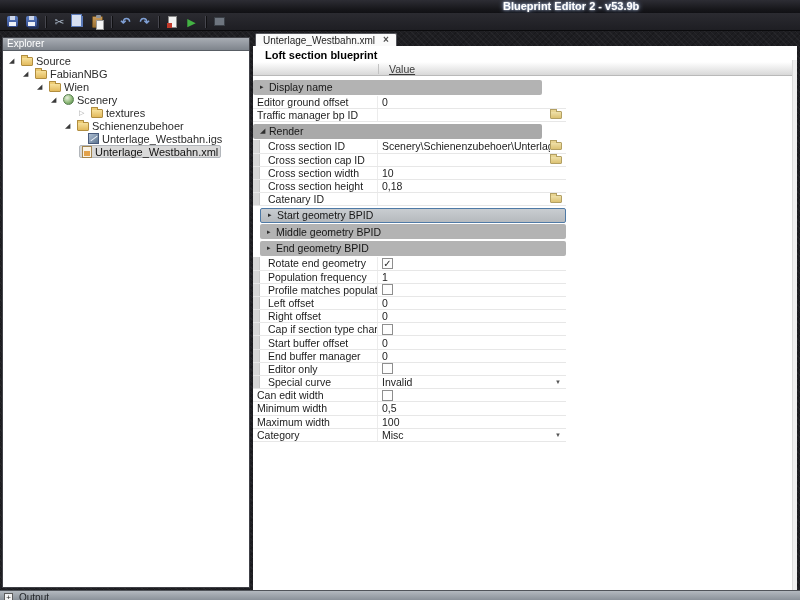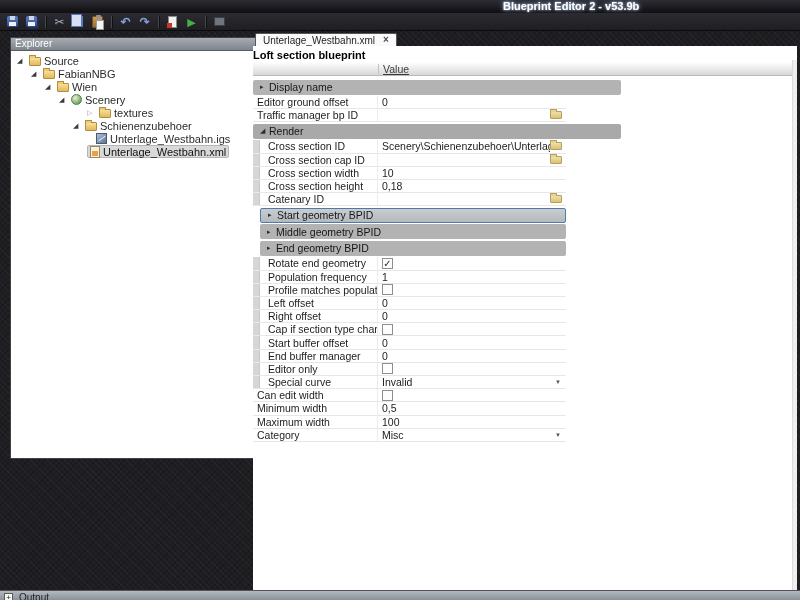--- a/index.html
+++ b/index.html
@@ -43,21 +43,21 @@
   .ic-copy::before { content:""; position:absolute; left:-4px; top:-3px; width:9px; height:11px;
     background:#d7e0f2; border:1px solid #5a79b8; }
   .ic-paste { width:11px; height:12px; background:linear-gradient(#c89a5a,#9a7134); border:1px solid #6f5124; border-radius:1px; }
   .ic-paste::before { content:""; position:absolute; left:3px; top:-2px; width:5px; height:3px; background:#8f949c; border-radius:1px; }
   .ic-paste::after  { content:""; position:absolute; left:3px; top:3px; width:6px; height:8px; background:#f4f4f4; border:1px solid #999; }
   .ic-export { width:9px; height:12px; background:#f2f2f2; border:1px solid #8a8a8a; }
   .ic-export::after { content:""; position:absolute; left:-2px; bottom:-1px; width:5px; height:5px; background:#c0392b; }
   .ic-window { width:11px; height:9px; background:#6e757f; border:1px solid #3a3f46; }
 
   
-  .explorer { position:absolute; left:10px; top:37px; width:248px; height:422px;
+  .explorer { position:absolute; left:2px; top:37px; width:248px; height:551px;
     background:#ffffff; border:1px solid #404147; }
   .explorer-header { height:13px; line-height:12px; padding-left:4px;
     background:linear-gradient(#a8adb4,#7e848c); color:#ffffff; font-size:10px;
     border-bottom:1px solid #585d64; }
   .tree { padding-top:3px; }
   .tree-row { height:13px; display:flex; align-items:center; font-size:11px; color:#2b2b2b; white-space:nowrap; }
   .tw-arrow { width:10px; flex:0 0 10px; text-align:left; font-size:7px; line-height:13px; }
   .tw-arrow.exp { color:#3a3a3a; }
   .tw-arrow.col { color:#9a9a9a; }
   .node { display:flex; align-items:center; height:13px; padding:0 2px; }
@@ -75,25 +75,25 @@
   .ic-xml::before { content:""; position:absolute; left:1px; top:4px; width:6px; height:5px; background:#e3a24b; }
 
   
   .editor { position:absolute; left:253px; top:32px; width:544px; height:558px; }
   .tabstrip { position:absolute; left:0; top:0; width:100%; height:14px; }
   .tab { position:absolute; left:2px; bottom:0; height:13px; display:flex; align-items:center;
     background:#fafafa; border:1px solid #55565c; border-bottom:none; border-radius:2px 2px 0 0;
     padding:0 7px; font-size:10px; color:#1f1f1f; }
   .tab-close { margin-left:8px; font-size:10px; line-height:10px; color:#4c4c4c; font-weight:bold; }
   .editor-body { position:absolute; left:0; top:14px; width:100%; height:544px; background:#ffffff; overflow:hidden; }
-  .subtitle { height:16px; padding:3px 0 0 0; font-size:11px; font-weight:bold; color:#000; }
+  .subtitle { height:16px; padding:3px 0 0 12px; font-size:11px; font-weight:bold; color:#000; }
   .grid-header { position:relative; height:14px; background:linear-gradient(#ffffff,#d8d8d8);
     border-bottom:1px solid #b9b9b9; font-size:10.5px; color:#3a3a3a; }
   .grid-header .h-name { position:absolute; left:4px; top:16px; }
-  .grid-header .h-value { position:absolute; left:130px; top:1px;text-decoration:underline; }
+  .grid-header .h-value { position:absolute; left:136px; top:1px;text-decoration:underline; }
   .grid-header .h-sep { position:absolute; left:125px; top:2px; width:1px; height:10px; background:#c2c2c2; }
   .scrollbar { position:absolute; right:0; top:14px; bottom:0; width:5px;
     background:#efefef; border-left:1px solid #dcdcdc; }
 
   .grid { position:absolute; left:0; top:32px; width:313px; }
   .prow { display:flex; align-items:center; height:13.2px; border-bottom:1px solid #e7e7e7;
     font-size:10.5px; color:#1c1c1c; }
   .gutter { flex:0 0 7px; align-self:stretch; background:#d6d6d6; border-right:1px solid #c8c8c8; }
   .pname { flex:0 0 124px; padding-left:4px; overflow:hidden; white-space:nowrap; }
   .prow.ind .pname { flex-basis:117px; padding-left:8px; }
@@ -103,21 +103,21 @@
   .checkbox { width:11px; height:11px; background:#fdfdfd; border:1px solid #8e8e8e;
     font-size:10px; line-height:9px; text-align:center; color:#2a2a2a; }
   .checkbox.checked::after { content:"✓"; }
   .caret { margin-left:auto; margin-right:5px; font-size:6px; color:#555; }
   .ic-vfolder { width:12px; height:8px; background:linear-gradient(#efe0a8,#dcc273);
     border:1px solid #b3a063; border-radius:1px; margin-left:auto; margin-right:4px; flex:0 0 12px; }
   .ic-vfolder::before { content:""; position:absolute; top:-3px; left:-1px; width:5px; height:2px;
     background:#e8d491; border:1px solid #b3a063; border-bottom:none; }
 
   .grow { display:flex; align-items:center; height:15px; margin:1.5px 0;
-    background:#b3b3b3; border-radius:2px; font-size:10.5px; color:#161616; width:368px; }
+    background:#b3b3b3; border-radius:2px; font-size:10.5px; color:#161616; width:289px; }
   .grow .garrow { width:9px; margin-left:7px; font-size:7px; color:#2e2e2e; }
   .grow.render { background:#a9a9a9; }
   .grow.sub { width:306px; margin-left:7px; }
   .grow.selected { background:linear-gradient(#c9cdd1,#b5b9bd); border:1px solid #4f7aa6; }
 
   
   .output-bar { position:absolute; left:0; top:590px; width:800px; height:10px;
     background:linear-gradient(#b3b9bf,#8b929a); border-top:1px solid #50545a;
     display:flex; overflow:hidden; }
   .out-exp { width:9px; height:9px; margin:2px 0 0 4px; background:#f4f4f4; border:1px solid #5c5c5c;

